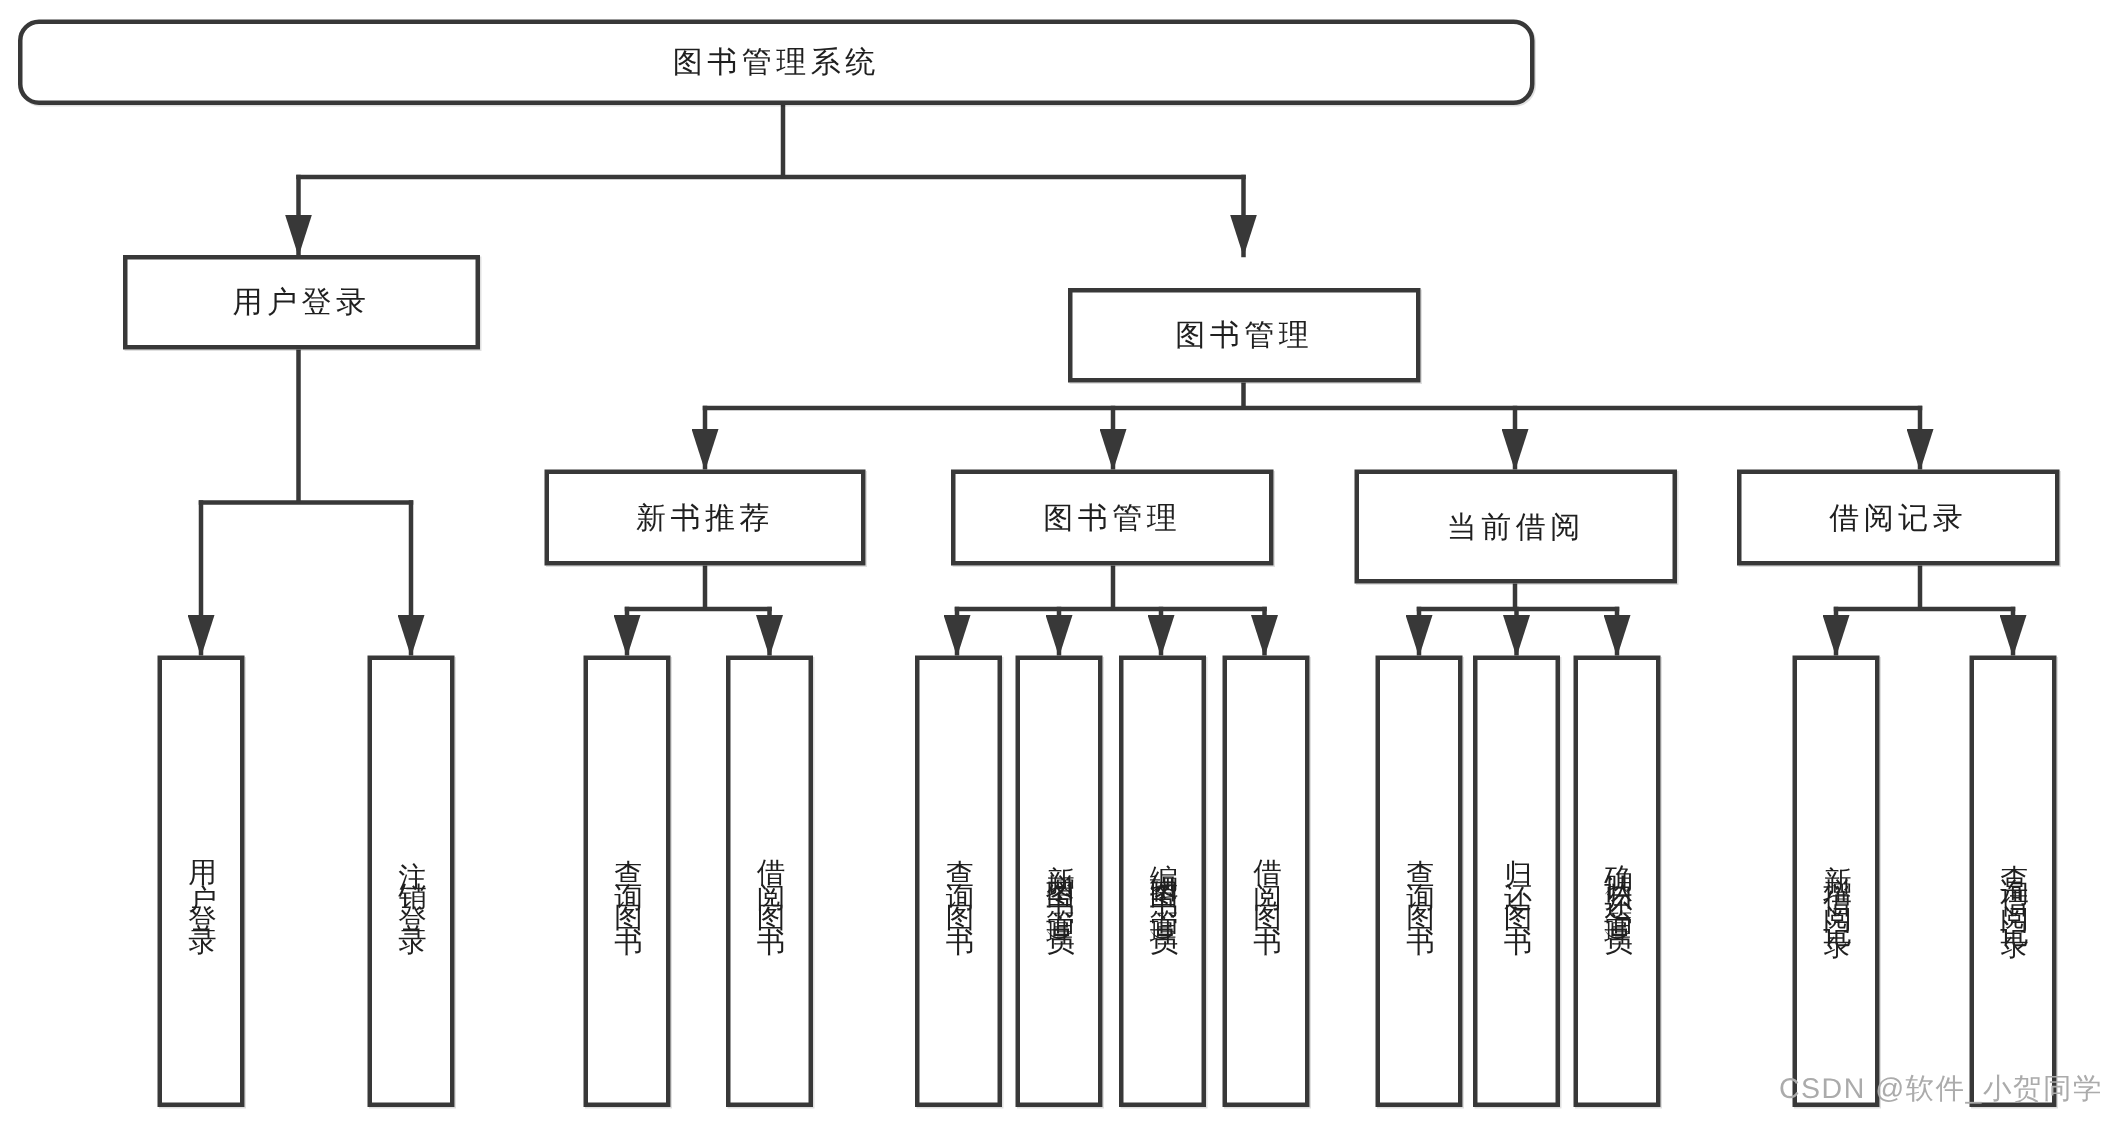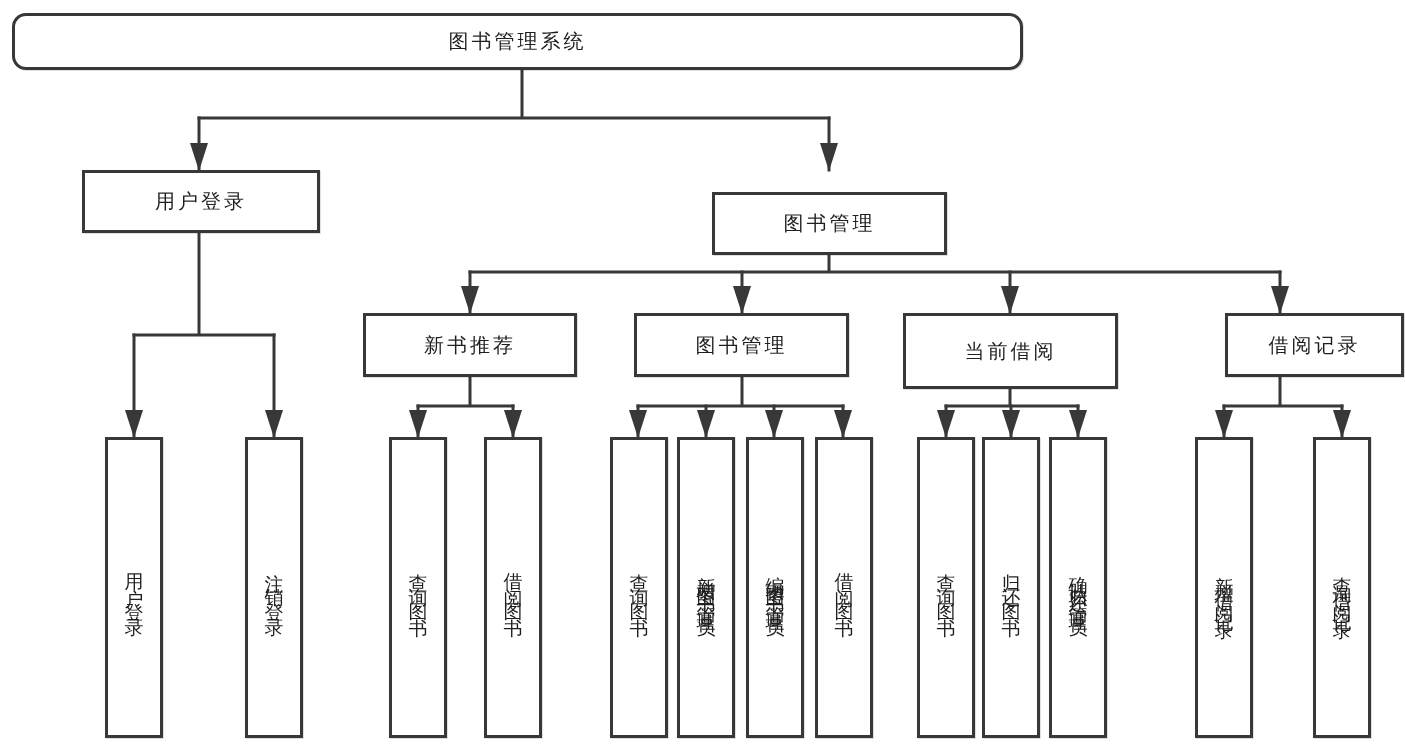--- a/index.html
+++ b/index.html
@@ -125,34 +125,35 @@
   </svg>
 
   <div class="node h" style="left:12px; top:13px; width:1011px; height:57px;border-radius:14px;">图书管理系统</div>
 
   <div class="node h" style="left:82px; top:170px; width:238px; height:63px;">用户登录</div>
   <div class="node h" style="left:712px; top:170px; width:235px; height:63px;margin-top:22px;">图书管理</div>
 
   <div class="node h" style="left:363px; top:313px; width:214px; height:64px;text-align:center;">新书推荐</div>
   <div class="node h" style="left:634px; top:313px; width:215px; height:64px;">图书管理</div>
   <div class="node h" style="left:903px; top:313px; width:215px; height:76px;">当前借阅</div>
-  <div class="node h" style="left:1225px; top:313px; width:179px; height:64px;">借阅记录</div>
+  <div class="node h" style="left:1158px; top:313px; width:215px; height:64px;">借阅记录</div>
 
   <div class="node v" style="left:105px; top:437px; width:58px; height:301px;">用户登录</div>
   <div class="node v" style="left:245px; top:437px; width:58px; height:301px;">注销登录</div>
 
   <div class="node v" style="left:389px; top:437px; width:58px; height:301px;">查询图书</div>
   <div class="node v" style="left:484px; top:437px; width:58px; height:301px;">借阅图书</div>
 
   <div class="node v" style="left:610px; top:437px; width:58px; height:301px;">查询图书</div>
   <div class="node v len9" style="left:677px; top:437px; width:58px; height:301px;">新增图书（管理员）</div>
   <div class="node v len9" style="left:746px; top:437px; width:58px; height:301px;">编辑图书（管理员）</div>
   <div class="node v" style="left:815px; top:437px; width:58px; height:301px;">借阅图书</div>
 
   <div class="node v" style="left:917px; top:437px; width:58px; height:301px;">查询图书</div>
   <div class="node v" style="left:982px; top:437px; width:58px; height:301px;">归还图书</div>
   <div class="node v len9" style="left:1049px; top:437px; width:58px; height:301px;">确认归还（管理员）</div>
 
   <div class="node v len6" style="left:1195px; top:437px; width:58px; height:301px;">新增借阅记录</div>
   <div class="node v len6" style="left:1313px; top:437px; width:58px; height:301px;">查询借阅记录</div>
 
+  <div class="watermark">CSDN @软件_小贺同学</div>
 
 </div>
 
 </body></html>

